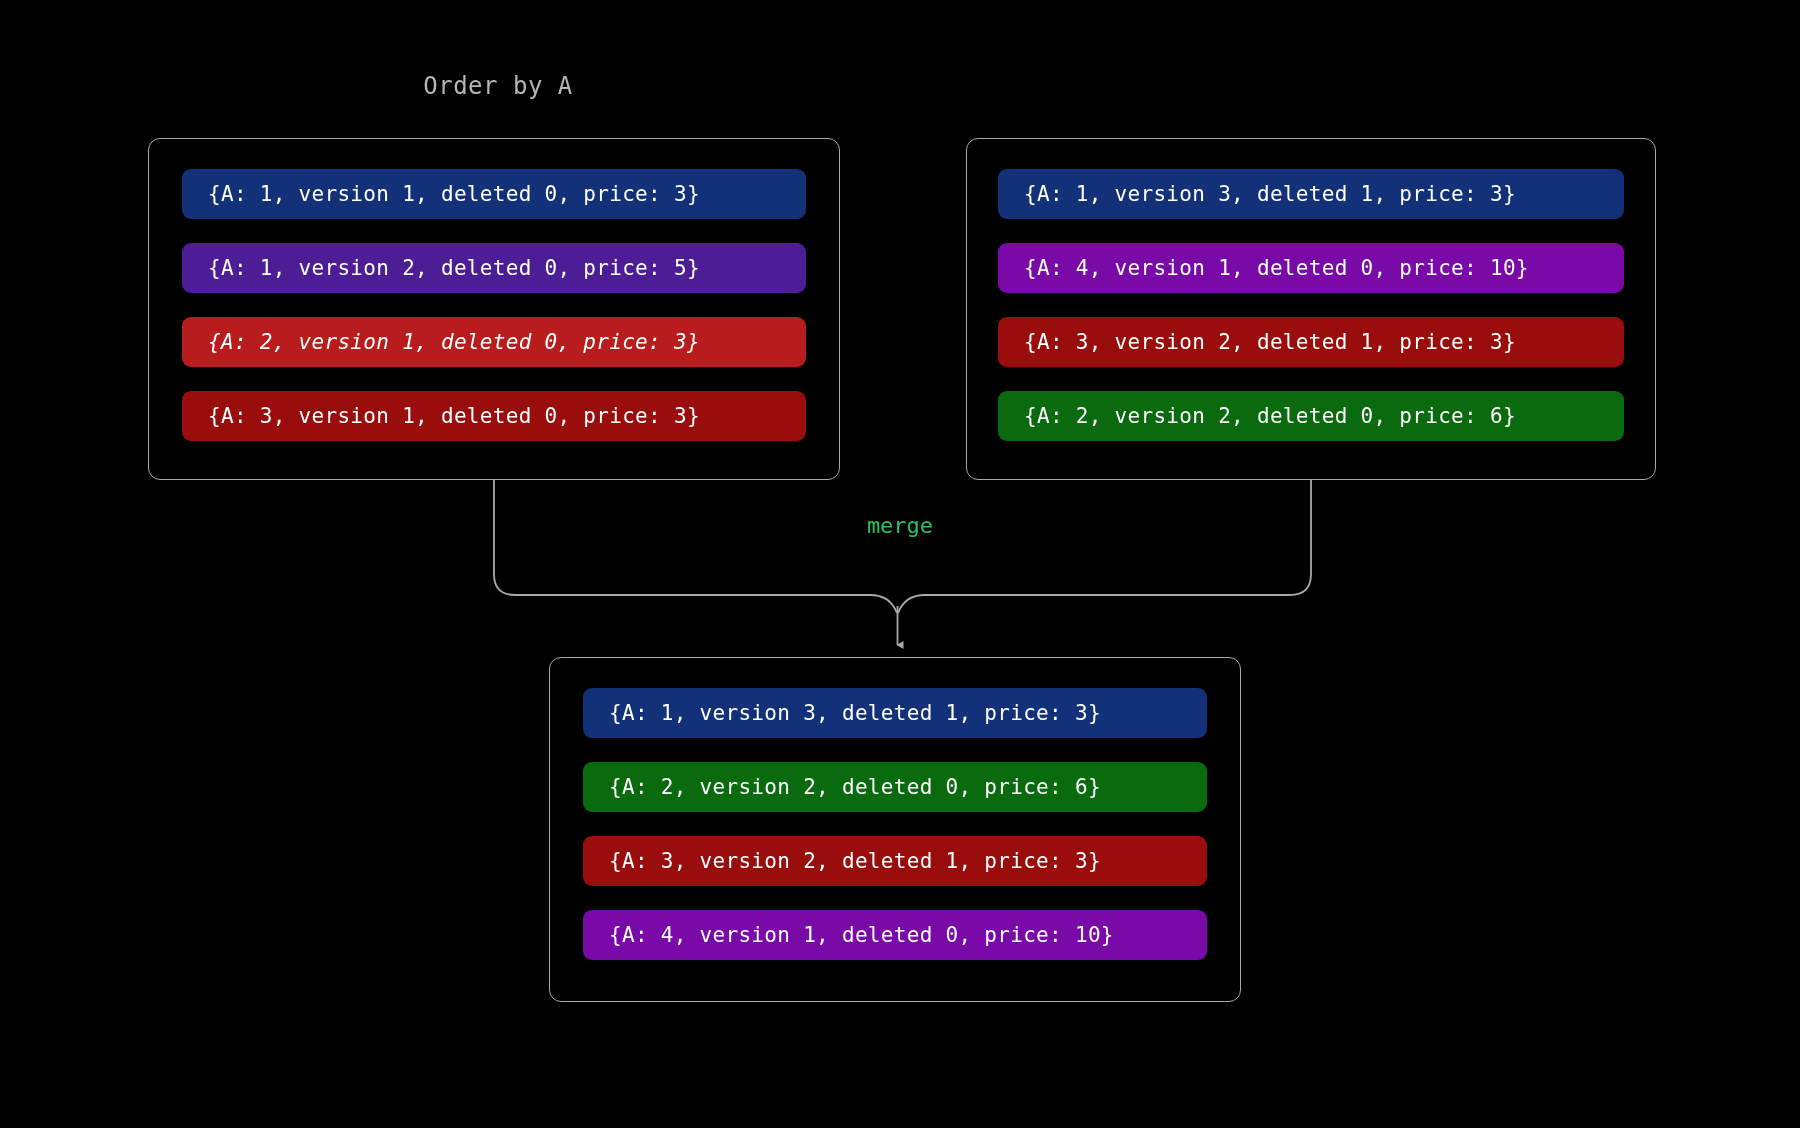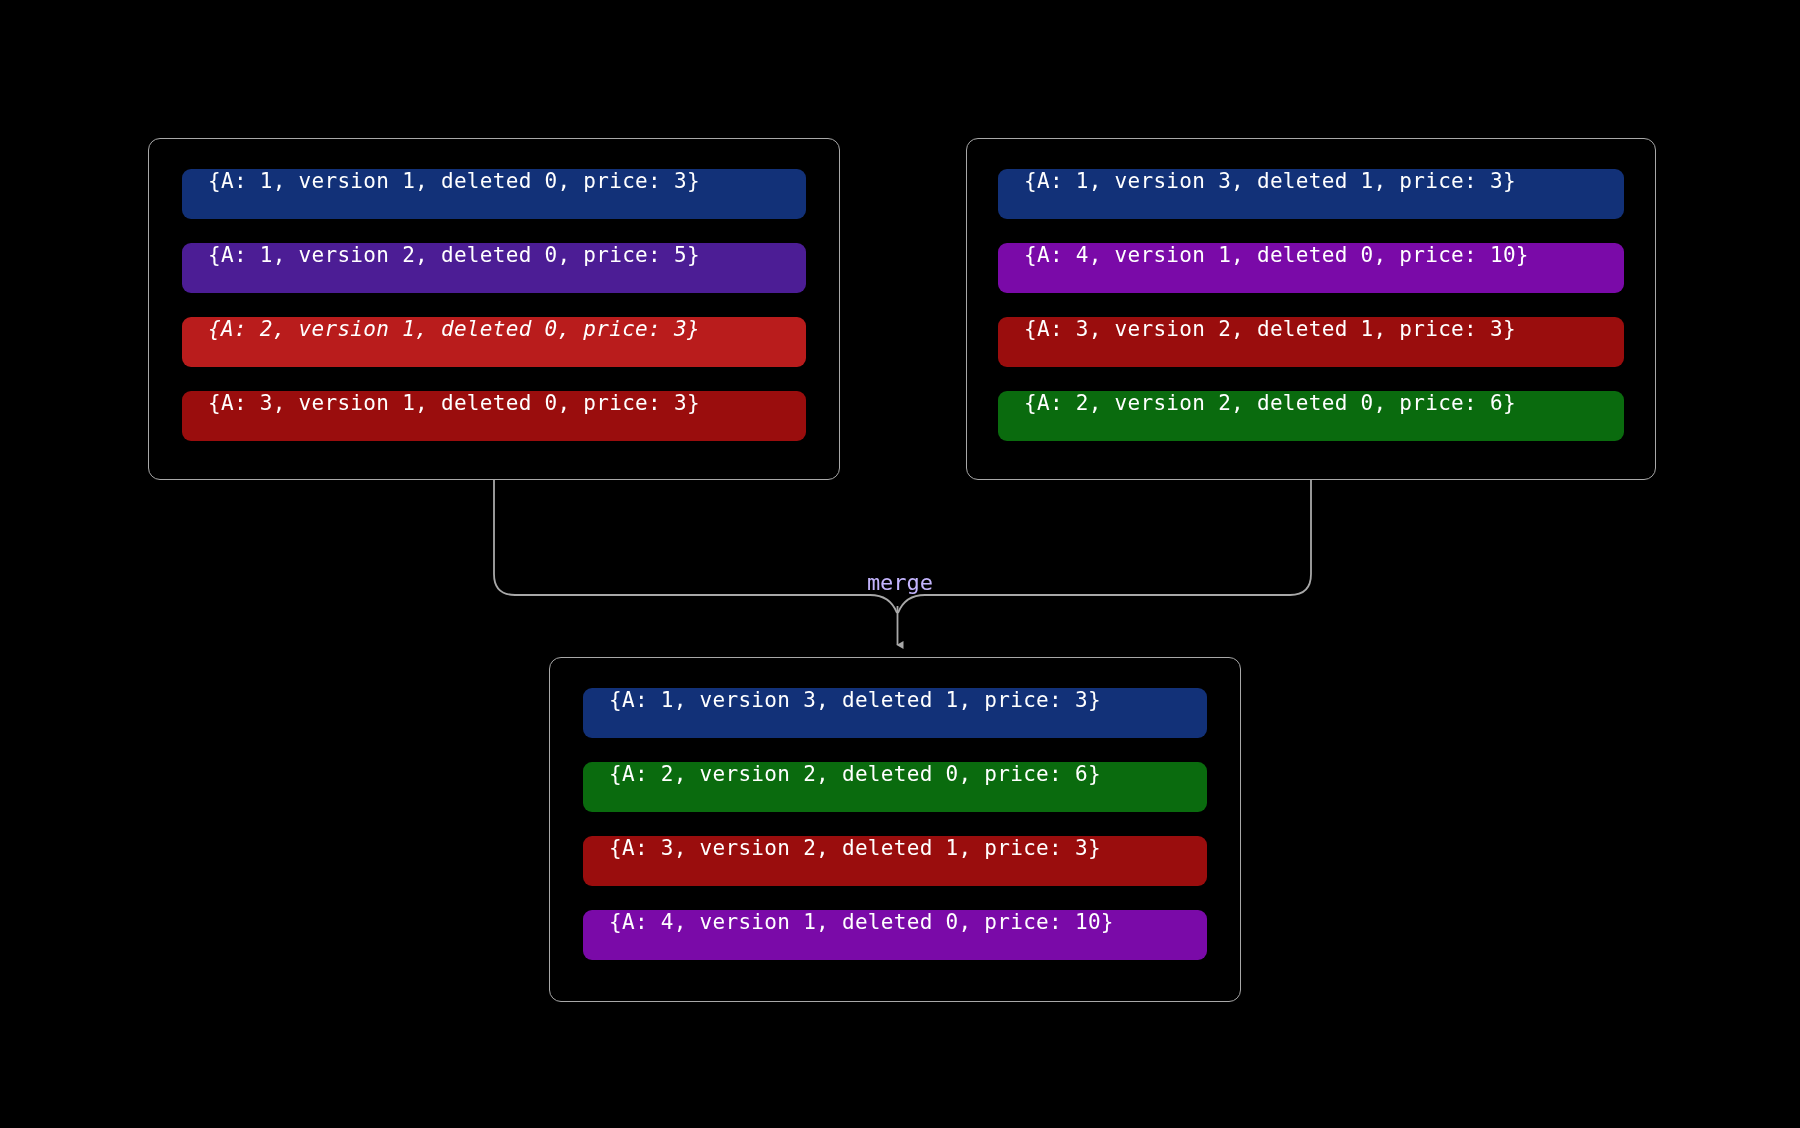--- a/index.html
+++ b/index.html
@@ -81,41 +81,42 @@
     width: 692px;
     height: 345px;
     padding: 30px 33px 30px 33px;
   }
 
   
   .row-pill {
     height: 50px;
     border-radius: 9px;
     display: flex;
+    align-items: center;
     box-sizing: border-box;
     padding-left: 26px;
     color: #ffffff;
     font-size: 21px;
     font-family: "DejaVu Sans Mono", "Liberation Mono", monospace;
     letter-spacing: 0.3px;
     white-space: nowrap;
     margin-bottom: 24px;
   }
   .row-pill:last-child {
     margin-bottom: 8px;
   }
 
   
   #merge-label {
     position: absolute;
     left: 845px;
-    top: 570px;
+    top: 513px;
     width: 110px;
     text-align: center;
-    color: #c4b5fd;
+    color: #22c55e;
     font-size: 22px;
     font-family: "DejaVu Sans Mono", "Liberation Mono", monospace;
     white-space: nowrap;
   }
 </style>
 </head>
 <body style="background: rgb(0, 0, 0);">
 
 <div id="canvas" style="background: rgb(0, 0, 0);">
 
@@ -126,20 +127,21 @@
       </marker>
     </defs>
 
     <path d="M 494 480 L 494 574 Q 494 595 515 595 L 870 595 Q 890 595 897 613" fill="none" stroke="#a8a8a8" stroke-width="1.8" stroke-linecap="butt" stroke-linejoin="round"></path>
 
     <path d="M 1311 480 L 1311 574 Q 1311 595 1290 595 L 925 595 Q 905 595 898 613" fill="none" stroke="#a8a8a8" stroke-width="1.8" stroke-linecap="butt" stroke-linejoin="round"></path>
 
     <path d="M 897.5 606 L 897.5 645" fill="none" stroke="#a8a8a8" stroke-width="1.8" marker-end="url(#arrowhead)"></path>
   </svg>
 
+  <div class="panel-title" id="title-order-by-a">Order by A</div>
 
 
   <div class="panel" id="panel-order-by-a">
       <div class="row-pill" style="background: rgb(18, 49, 120);">
         <span>{A: 1, version 1, deleted 0, price: 3}</span>
       </div>
       <div class="row-pill" style="background: #4c1d95;">
         <span>{A: 1, version 2, deleted 0, price: 5}</span>
       </div>
       <div class="row-pill" style="background: #b91c1c; font-style: italic;">

